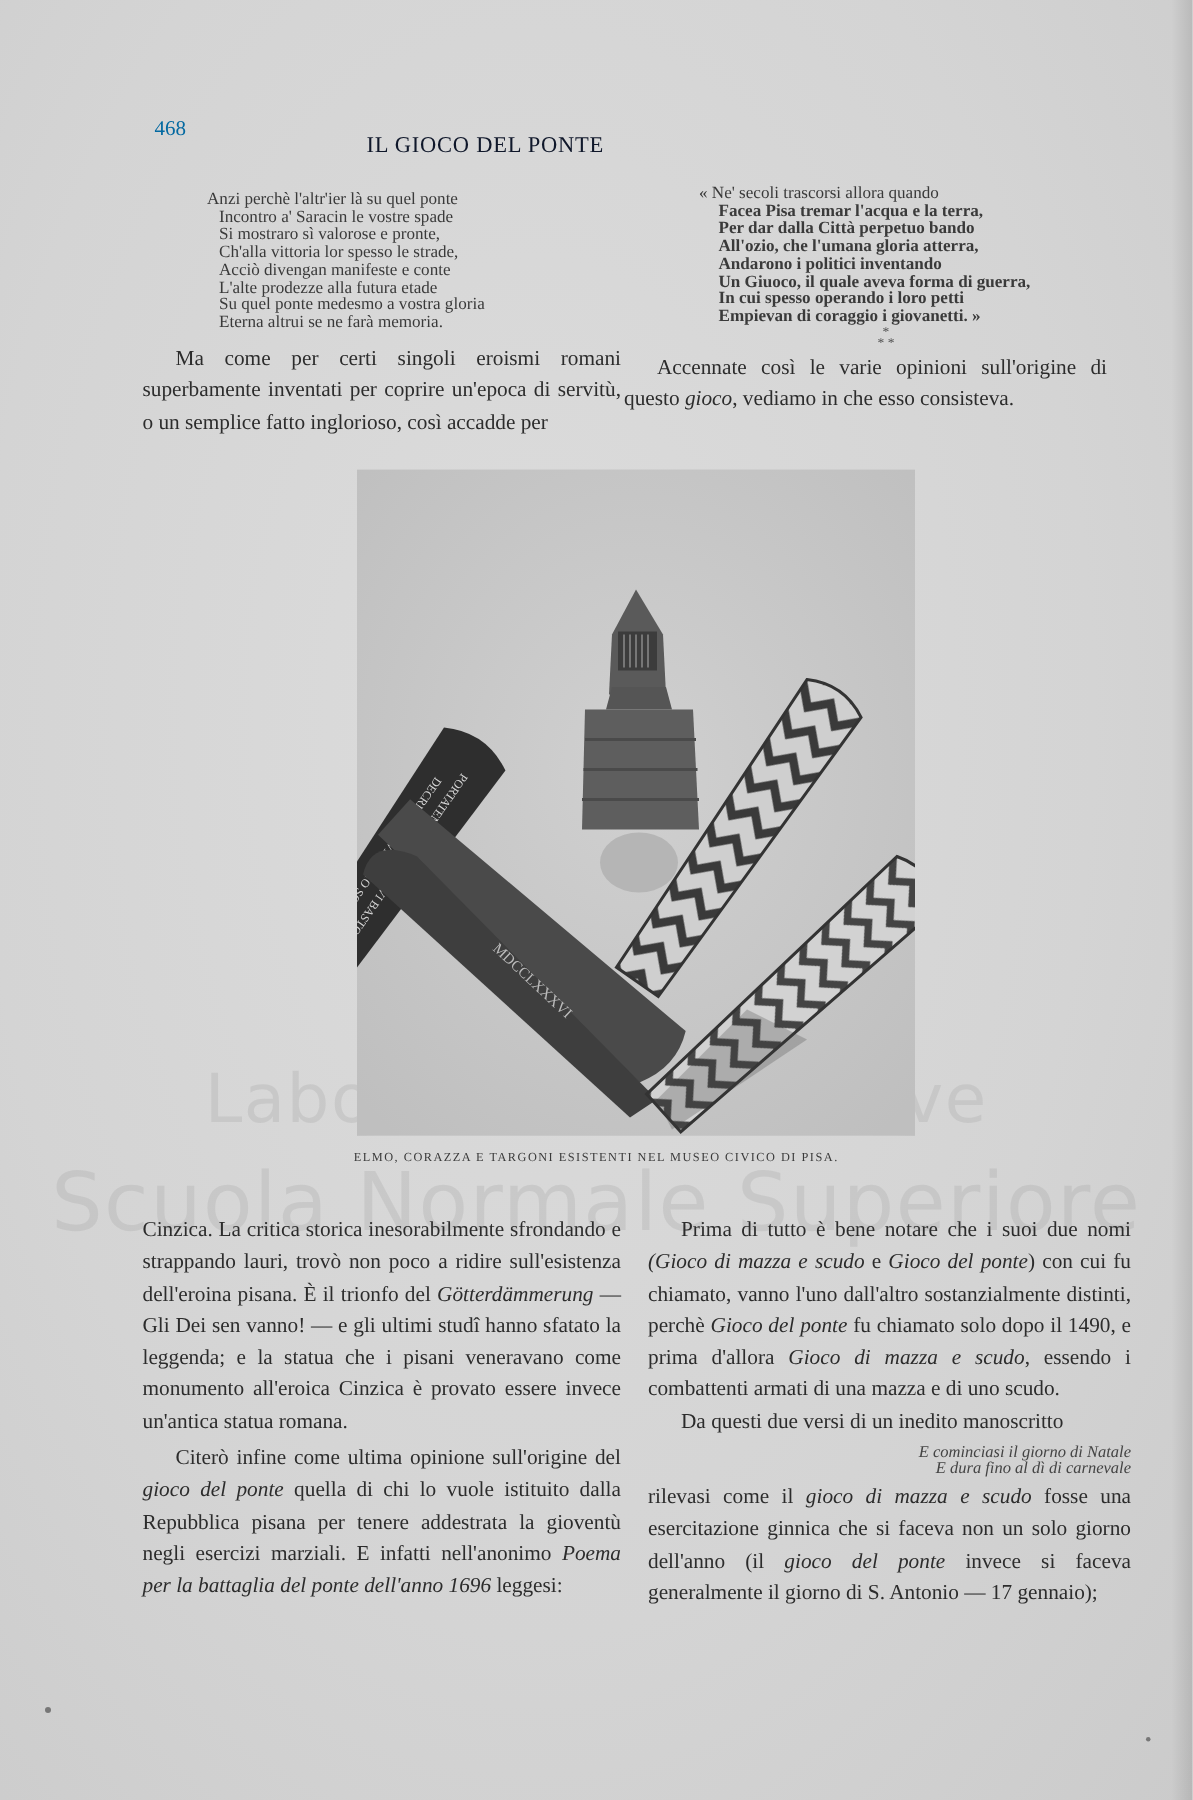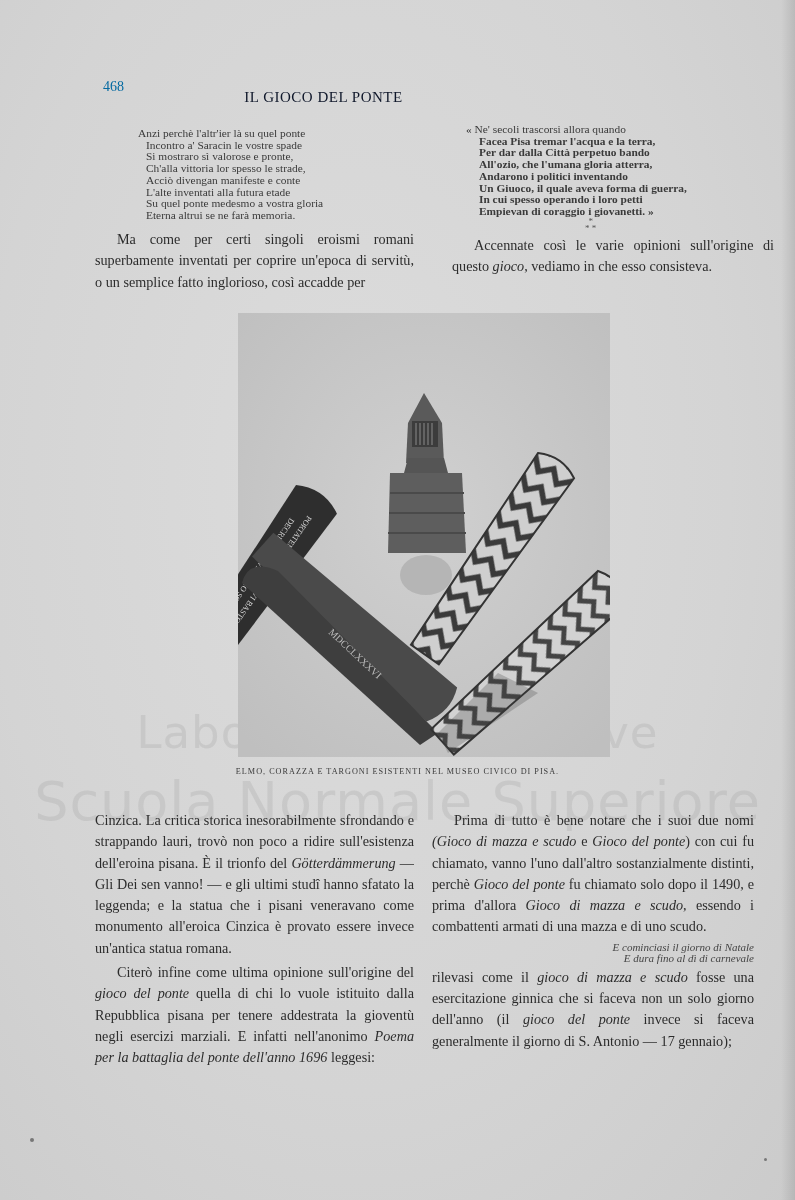--- a/index.html
+++ b/index.html
@@ -31,21 +31,21 @@
     .verse-right { left: 466px; top: 124px; }
     .verse-right .line { padding-left: 13px; font-weight: bold; }
     .verse-right .first { padding-left: 0; }
 
     
     .prose { font-size: 14.2px; line-height: 21.3px; color: #2c2c2c; text-align: justify; }
     .prose p { margin: 0; }
     .prose .ind { text-indent: 22px; }
     .prose i { font-style: italic; }
     .prose-top-left { left: 95px; top: 229px; width: 319px; }
-    .prose-top-right { left: 452px; top: 235px; width: 322px; }
+    .prose-top-right { left: 416px; top: 235px; width: 322px; }
     .asterism { left: 585px; top: 218px; font-size: 9px; line-height: 7px; text-align: center; color: #555; }
 
     
     .figure {
       left: 238px; top: 313px; width: 372px; height: 444px;
       background: #c9c9c9;
       box-shadow: inset 0 0 30px rgba(0,0,0,0.08);
       overflow: hidden;
     }
     .figure svg { display: block; }
@@ -79,21 +79,21 @@
 
 <div class="abs page-number">468</div>
 <div class="abs running-title">IL GIOCO DEL PONTE</div>
 
 <div class="abs verse verse-left">
   <div>Anzi perchè l'altr'ier là su quel ponte</div>
   <div style="padding-left:8px">Incontro a' Saracin le vostre spade</div>
   <div style="padding-left:8px">Si mostraro sì valorose e pronte,</div>
   <div style="padding-left:8px">Ch'alla vittoria lor spesso le strade,</div>
   <div style="padding-left:8px">Acciò divengan manifeste e conte</div>
-  <div style="padding-left:8px">L'alte inventati alla futura etade</div>
+  <div style="padding-left:8px">L'alte prodezze alla futura etade</div>
   <div style="padding-left:8px">Su quel ponte medesmo a vostra gloria</div>
   <div style="padding-left:8px">Eterna altrui se ne farà memoria.</div>
 </div>
 
 <div class="abs verse verse-right">
   <div class="first">« Ne' secoli trascorsi allora quando</div>
   <div class="line">Facea Pisa tremar l'acqua e la terra,</div>
   <div class="line">Per dar dalla Città perpetuo bando</div>
   <div class="line">All'ozio, che l'umana gloria atterra,</div>
   <div class="line">Andarono i politici inventando</div>
@@ -181,20 +181,21 @@
 </div>
 <div class="abs caption">ELMO, CORAZZA E TARGONI ESISTENTI NEL MUSEO CIVICO DI PISA.</div>
 
 <div class="abs prose col-left">
   <p><span>Cinzica. La critica storica inesorabilmente sfrondando e strappando lauri, trovò non poco a ridire sull'esistenza dell'eroina pisana. È il trionfo del </span><i>Götterdämmerung</i><span> — Gli Dei sen vanno! — e gli ultimi studî hanno sfatato la leggenda; e la statua che i pisani veneravano come monumento all'eroica Cinzica è provato essere invece un'antica statua romana.</span></p>
   <p class="ind" style="margin-top:3px"><span>Citerò infine come ultima opinione sull'origine del </span><i>gioco del ponte</i><span> quella di chi lo vuole istituito dalla Repubblica pisana per tenere addestrata la gioventù negli esercizi marziali. E infatti nell'anonimo </span><i>Poema per la battaglia del ponte dell'anno 1696</i><span> leggesi:</span></p>
 </div>
 
 <div class="abs prose col-right">
   <p class="ind"><span>Prima di tutto è bene notare che i suoi due nomi </span><i>(Gioco di mazza e scudo</i><span> e </span><i>Gioco del ponte</i><span>) con cui fu chiamato, vanno l'uno dall'altro sostanzialmente distinti, perchè </span><i>Gioco del ponte</i><span> fu chiamato solo dopo il 1490, e prima d'allora </span><i>Gioco di mazza e scudo</i><span>, essendo i combattenti armati di una mazza e di uno scudo.</span></p>
+  <p class="ind"><span>Da questi due versi di un inedito manoscritto</span></p>
   <div class="mini-verse">
     <div>E cominciasi il giorno di Natale</div>
     <div>E dura fino al dì di carnevale</div>
   </div>
   <p><span>rilevasi come il </span><i>gioco di mazza e scudo</i><span> fosse una esercitazione ginnica che si faceva non un solo giorno dell'anno (il </span><i>gioco del ponte</i><span> invece si faceva generalmente il giorno di S. Antonio — 17 gennaio);</span></p>
 </div>
 
 <div class="abs speck" style="left:30px;top:1138px"></div>
 <div class="abs speck" style="left:764px;top:1158px;width:3px;height:3px"></div>
 

